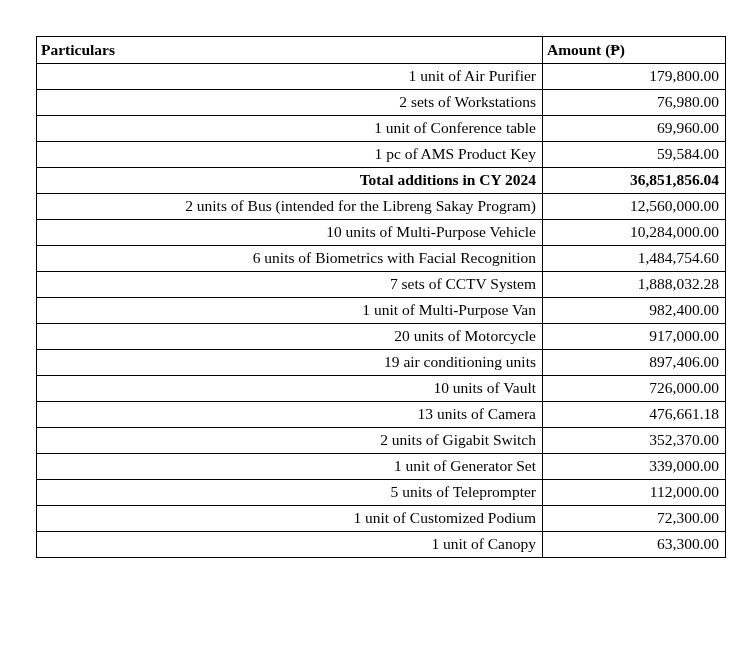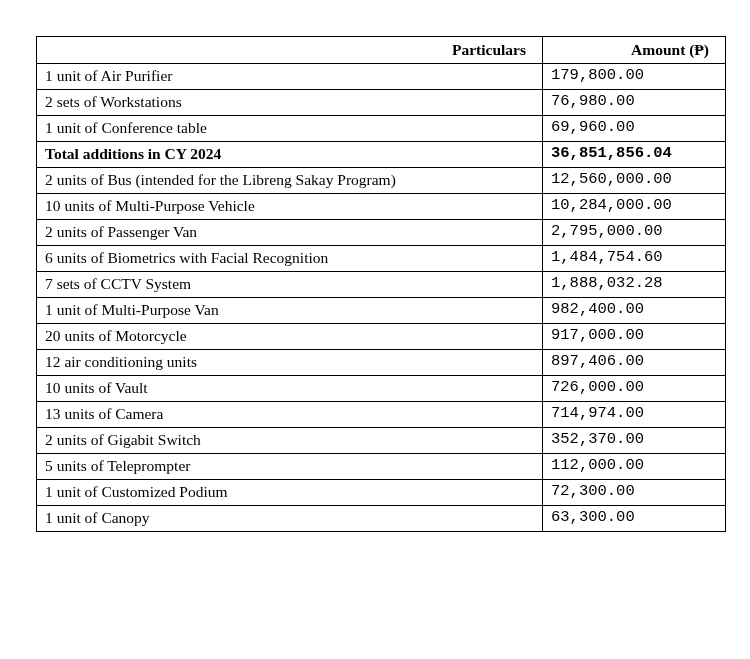--- a/index.html
+++ b/index.html
@@ -29,25 +29,25 @@
     border: 1px solid #000000;
     font-size: 15.5px;
     line-height: 1;
     height: 22px;
     padding: 1px 6px 2px 8px;
     overflow: hidden;
     white-space: nowrap;
   }
   .doc-table th {
     font-weight: bold;
-    text-align: right;
-    padding: 2px 16px;
+    text-align: left;
+    padding: 2px 4px;
   }
-  .particulars-cell { text-align: left; margin-top: 19px; }
-  .amount-cell { text-align: left; padding-right: 7px; font-family: Liberation Mono, monospace; }
+  .particulars-cell { text-align: right; margin-top: 19px; }
+  .amount-cell { text-align: right; padding-right: 7px; }
   .total-row td { font-weight: bold; }
 </style>
 </head>
 <body>
 
 <table class="doc-table">
   <colgroup>
     <col class="col-particulars">
     <col class="col-amount">
   </colgroup>
@@ -63,67 +63,71 @@
         <td class="amount-cell">179,800.00</td>
       </tr>
       <tr>
         <td class="particulars-cell">2 sets of Workstations</td>
         <td class="amount-cell">76,980.00</td>
       </tr>
       <tr>
         <td class="particulars-cell">1 unit of Conference table</td>
         <td class="amount-cell">69,960.00</td>
       </tr>
+      <tr>
+        <td class="particulars-cell">1 pc of AMS Product Key</td>
+        <td class="amount-cell">59,584.00</td>
+      </tr>
       <tr class="total-row">
         <td class="particulars-cell">Total additions in CY 2024</td>
         <td class="amount-cell">36,851,856.04</td>
       </tr>
       <tr>
         <td class="particulars-cell">2 units of Bus (intended for the Libreng Sakay Program)</td>
         <td class="amount-cell">12,560,000.00</td>
       </tr>
       <tr>
         <td class="particulars-cell">10 units of Multi-Purpose Vehicle</td>
         <td class="amount-cell">10,284,000.00</td>
-      </tr>
-      <tr>
-        <td class="particulars-cell">2 units of Passenger Van</td>
-        <td class="amount-cell">2,795,000.00</td>
       </tr>
       <tr>
         <td class="particulars-cell">6 units of Biometrics with Facial Recognition</td>
         <td class="amount-cell">1,484,754.60</td>
       </tr>
       <tr>
         <td class="particulars-cell">7 sets of CCTV System</td>
         <td class="amount-cell">1,888,032.28</td>
       </tr>
       <tr>
         <td class="particulars-cell">1 unit of Multi-Purpose Van</td>
         <td class="amount-cell">982,400.00</td>
       </tr>
       <tr>
         <td class="particulars-cell">20 units of Motorcycle</td>
         <td class="amount-cell">917,000.00</td>
       </tr>
       <tr>
-        <td class="particulars-cell">12 air conditioning units</td>
+        <td class="particulars-cell">19 air conditioning units</td>
         <td class="amount-cell">897,406.00</td>
       </tr>
       <tr>
         <td class="particulars-cell">10 units of Vault</td>
         <td class="amount-cell">726,000.00</td>
       </tr>
       <tr>
         <td class="particulars-cell">13 units of Camera</td>
-        <td class="amount-cell">714,974.00</td>
+        <td class="amount-cell">476,661.18</td>
       </tr>
       <tr>
         <td class="particulars-cell">2 units of Gigabit Switch</td>
         <td class="amount-cell">352,370.00</td>
+      </tr>
+      <tr>
+        <td class="particulars-cell">1 unit of Generator Set</td>
+        <td class="amount-cell">339,000.00</td>
       </tr>
       <tr>
         <td class="particulars-cell">5 units of Teleprompter</td>
         <td class="amount-cell">112,000.00</td>
       </tr>
       <tr>
         <td class="particulars-cell">1 unit of Customized Podium</td>
         <td class="amount-cell">72,300.00</td>
       </tr>
       <tr>

